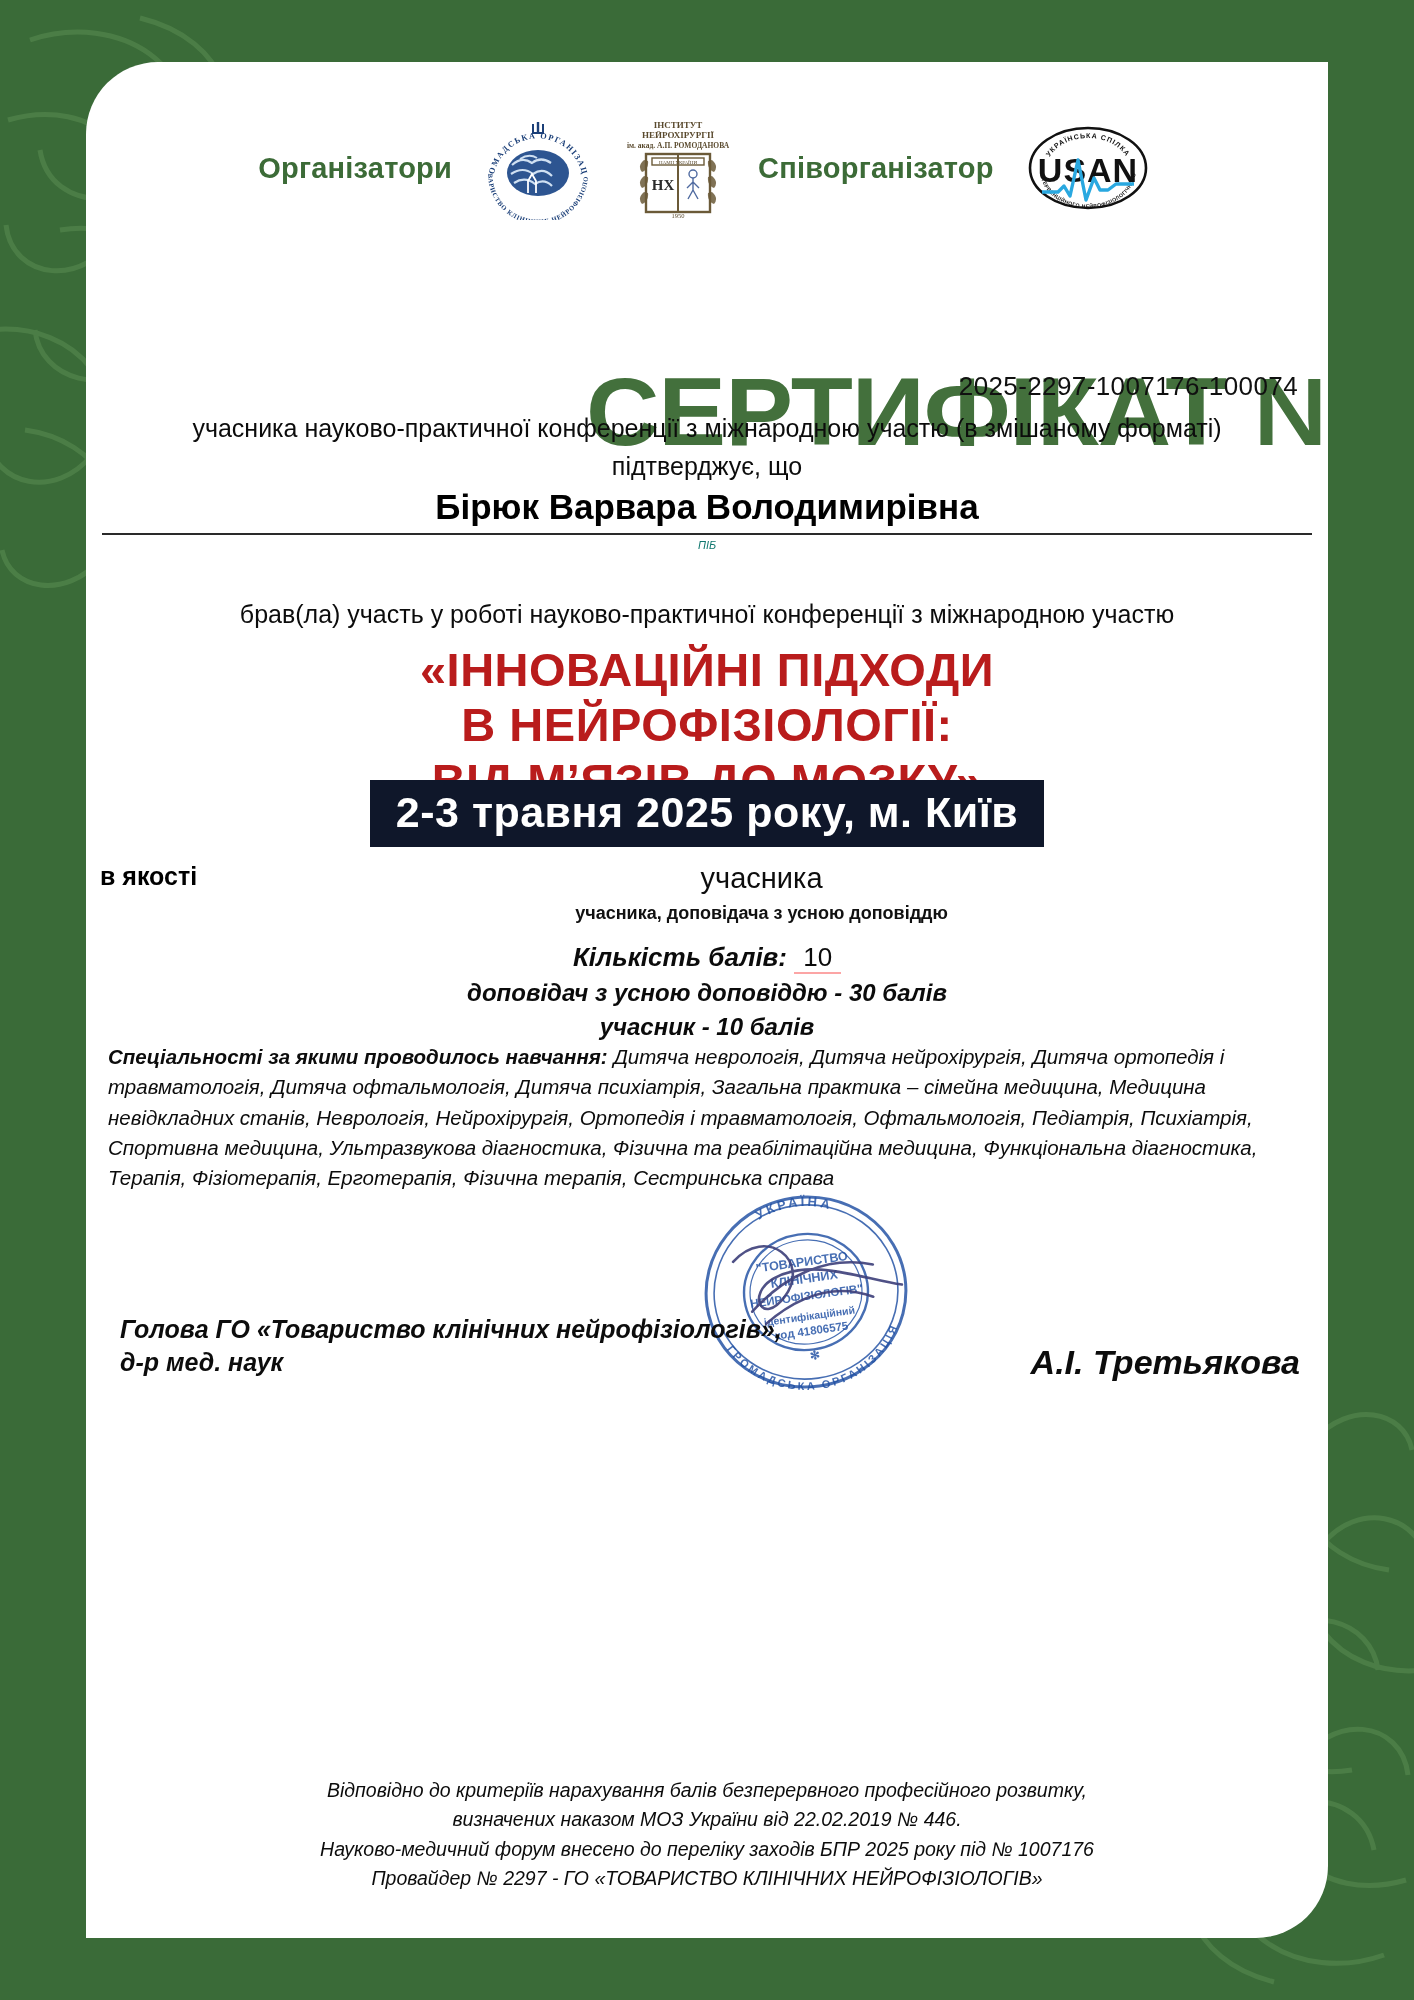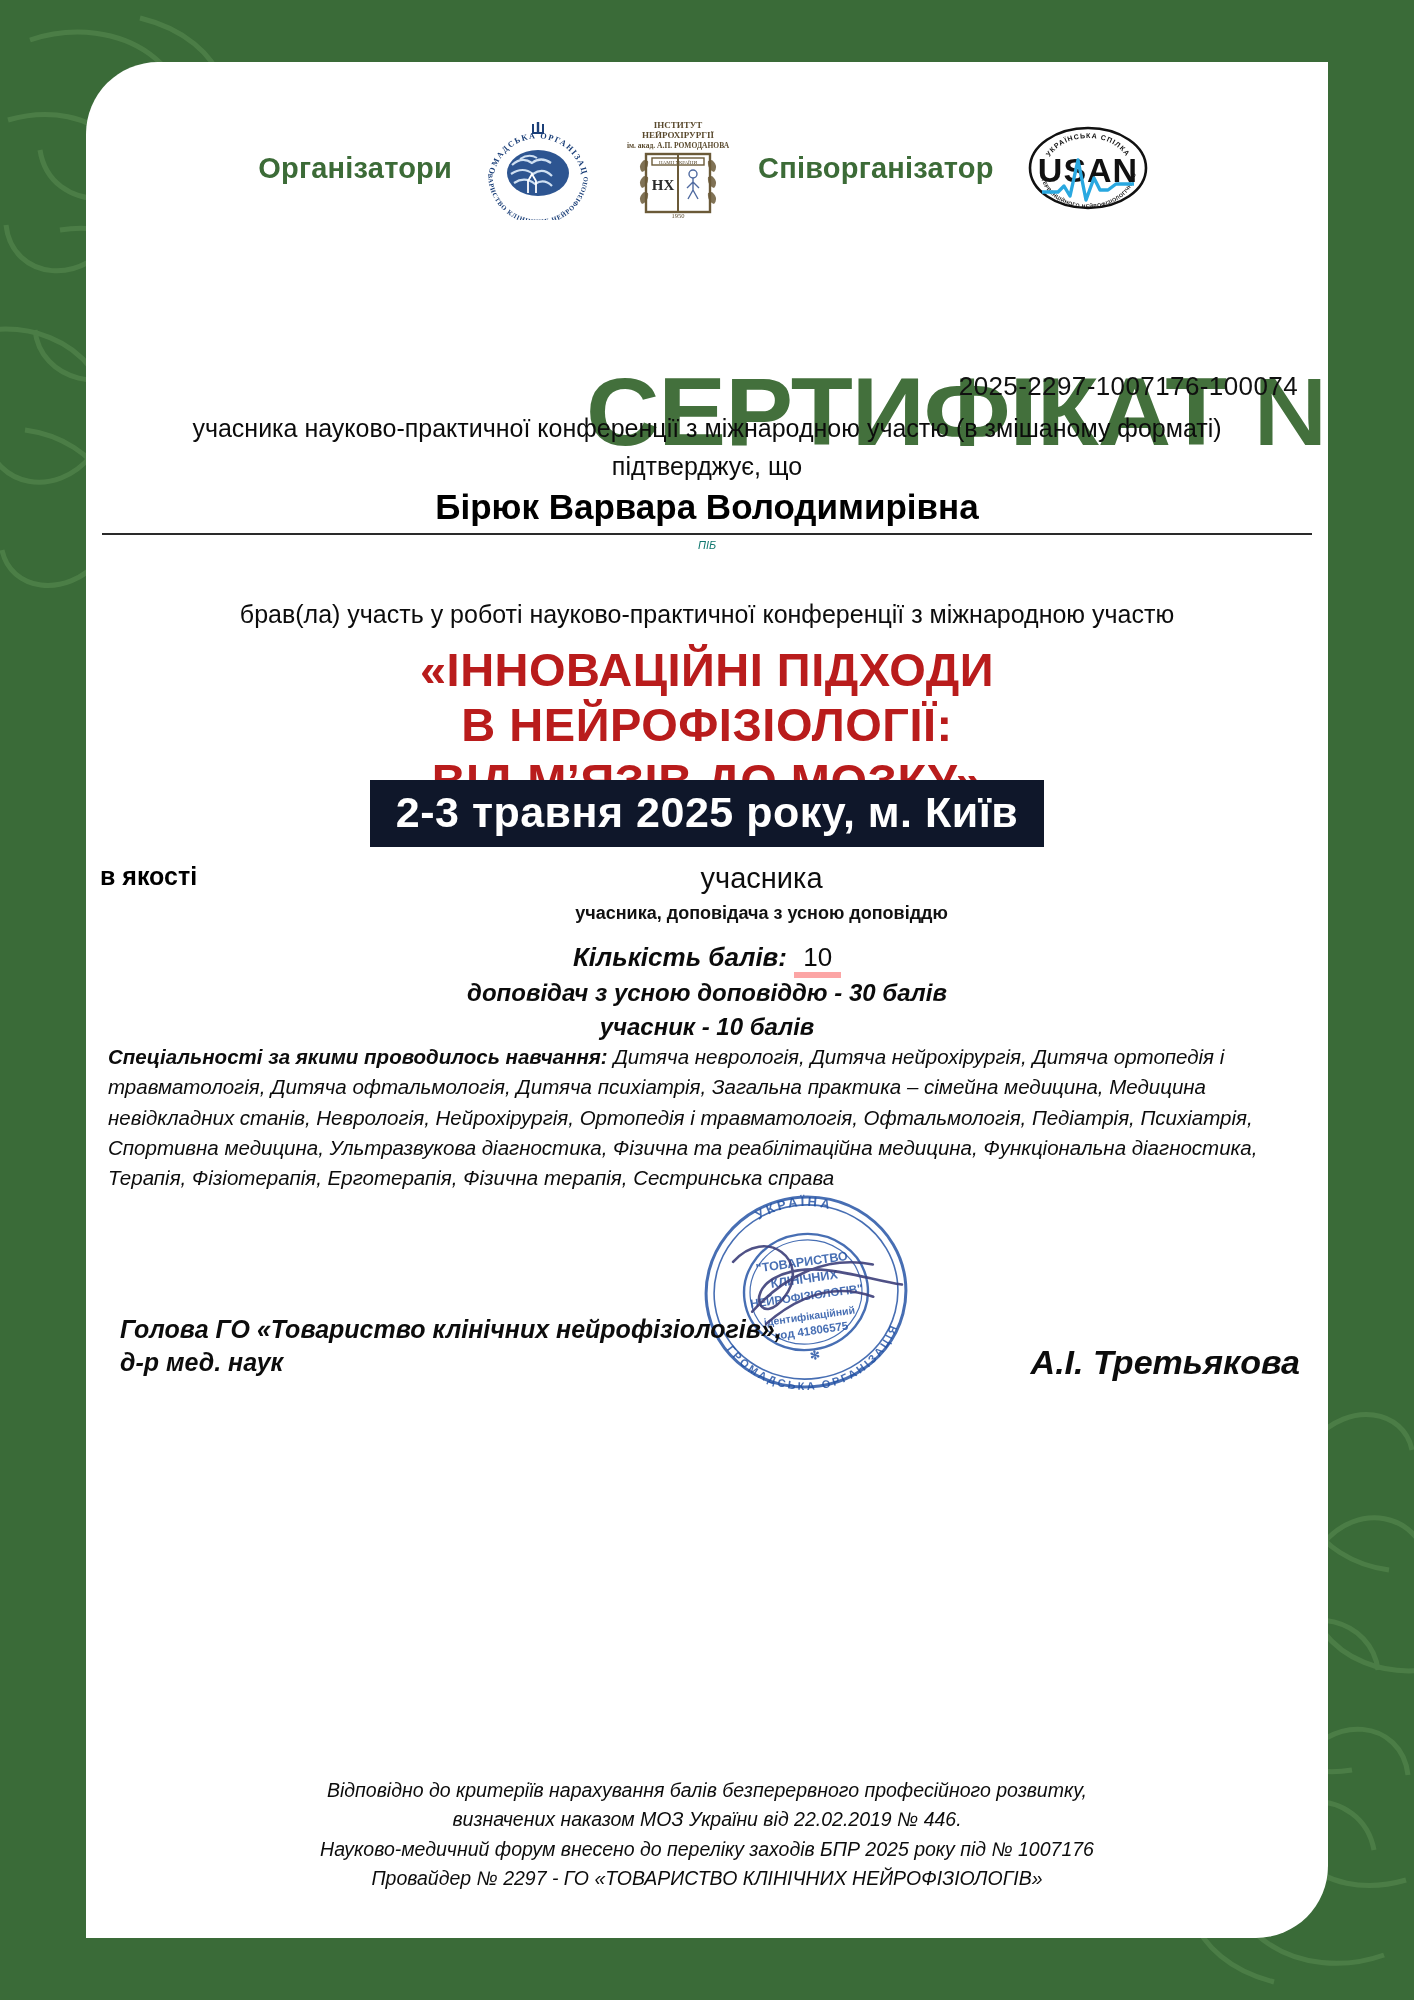--- a/index.html
+++ b/index.html
@@ -157,21 +157,21 @@
   .points {
     position: absolute; left: 0; top: 880px; width: 100%;
     text-align: center;
     font-style: italic;
     font-weight: 700;
     color: #0b0b0b;
   }
   .points-line1 { font-size: 26px; }
   .points-val {
     font-style: normal; font-weight: 400;
-    border-bottom: 6px solid #fca5a5;
+    border-bottom: 2px solid #fca5a5;
     padding: 0 9px;
   }
   .points-line2, .points-line3 { font-size: 24px; margin-top: 6px; }
 
   
   .spec {
     position: absolute; left: 22px; top: 980px; width: 1190px;
     font-size: 20.5px;
     font-style: italic;
     line-height: 1.48;

